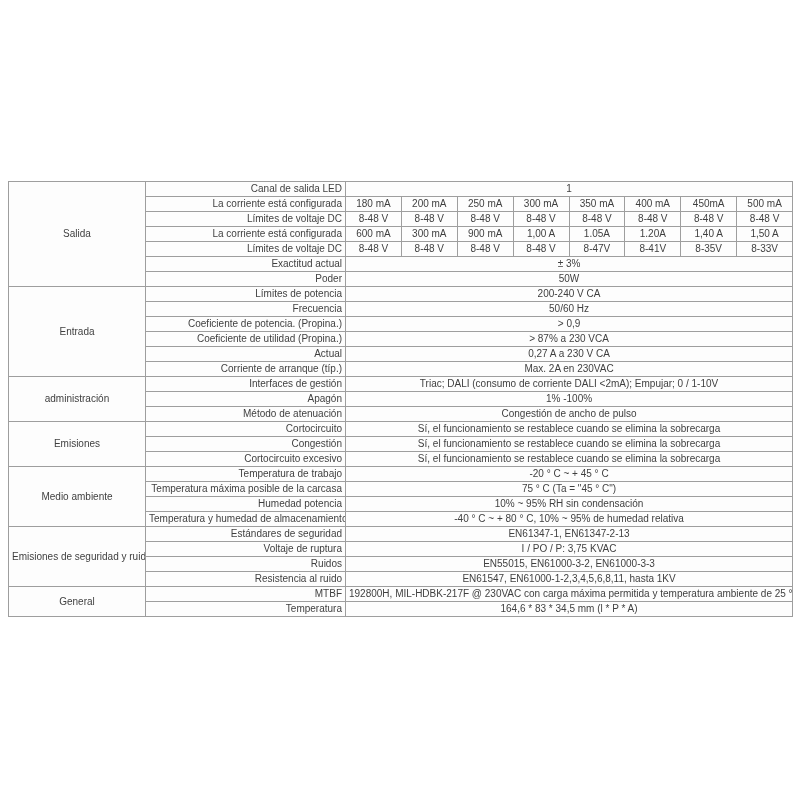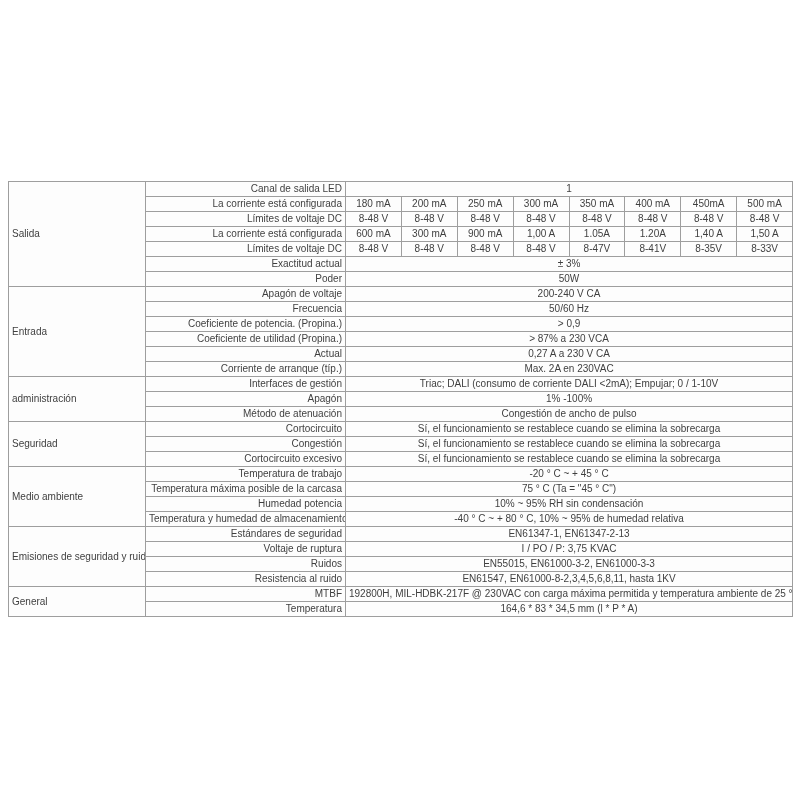--- a/index.html
+++ b/index.html
@@ -33,21 +33,21 @@
     border: 1px solid #9e9e9e;
     padding: 0 3px;
     height: 14px;
     line-height: 14px;
     white-space: nowrap;
     overflow: hidden;
     vertical-align: middle;
     background: #fdfdfd;
   }
   td.section-cell {
-    text-align: left;
+    text-align: center;
     background: #fdfdfd;
   }
   td.label-cell {
     text-align: right;
   }
   td.value-span {
     text-align: center;
   }
   td.value-multi {
     text-align: center;
@@ -124,21 +124,21 @@
           <tr>
             <td class="label-cell">Exactitud actual</td>
             <td class="value-span" colspan="8">± 3%</td>
           </tr>
           <tr>
             <td class="label-cell">Poder</td>
             <td class="value-span" colspan="8">50W</td>
           </tr>
           <tr>
             <td class="section-cell" rowspan="6">Entrada</td>
-            <td class="label-cell">Apagón de voltaje</td>
+            <td class="label-cell">Límites de potencia</td>
             <td class="value-span" colspan="8">200-240 V CA</td>
           </tr>
           <tr>
             <td class="label-cell">Frecuencia</td>
             <td class="value-span" colspan="8">50/60 Hz</td>
           </tr>
           <tr>
             <td class="label-cell">Coeficiente de potencia. (Propina.)</td>
             <td class="value-span" colspan="8">&gt; 0,9</td>
           </tr>
@@ -161,21 +161,21 @@
           </tr>
           <tr>
             <td class="label-cell">Apagón</td>
             <td class="value-span" colspan="8">1% -100%</td>
           </tr>
           <tr>
             <td class="label-cell">Método de atenuación</td>
             <td class="value-span" colspan="8">Congestión de ancho de pulso</td>
           </tr>
           <tr>
-            <td class="section-cell" rowspan="3">Seguridad</td>
+            <td class="section-cell" rowspan="3">Emisiones</td>
             <td class="label-cell">Cortocircuito</td>
             <td class="value-span" colspan="8">Sí, el funcionamiento se restablece cuando se elimina la sobrecarga</td>
           </tr>
           <tr>
             <td class="label-cell">Congestión</td>
             <td class="value-span" colspan="8">Sí, el funcionamiento se restablece cuando se elimina la sobrecarga</td>
           </tr>
           <tr>
             <td class="label-cell">Cortocircuito excesivo</td>
             <td class="value-span" colspan="8">Sí, el funcionamiento se restablece cuando se elimina la sobrecarga</td>
@@ -205,21 +205,21 @@
           <tr>
             <td class="label-cell">Voltaje de ruptura</td>
             <td class="value-span" colspan="8">I / PO / P: 3,75 KVAC</td>
           </tr>
           <tr>
             <td class="label-cell">Ruidos</td>
             <td class="value-span" colspan="8">EN55015, EN61000-3-2, EN61000-3-3</td>
           </tr>
           <tr>
             <td class="label-cell">Resistencia al ruido</td>
-            <td class="value-span" colspan="8">EN61547, EN61000-8-2,3,4,5,6,8,11, hasta 1KV</td>
+            <td class="value-span" colspan="8">EN61547, EN61000-1-2,3,4,5,6,8,11, hasta 1KV</td>
           </tr>
           <tr>
             <td class="section-cell" rowspan="2">General</td>
             <td class="label-cell">MTBF</td>
             <td class="value-span" colspan="8">192800H, MIL-HDBK-217F @ 230VAC con carga máxima permitida y temperatura ambiente de 25 ° C</td>
           </tr>
           <tr>
             <td class="label-cell">Temperatura</td>
             <td class="value-span" colspan="8">164,6 * 83 * 34,5 mm (l * P * A)</td>
           </tr>

